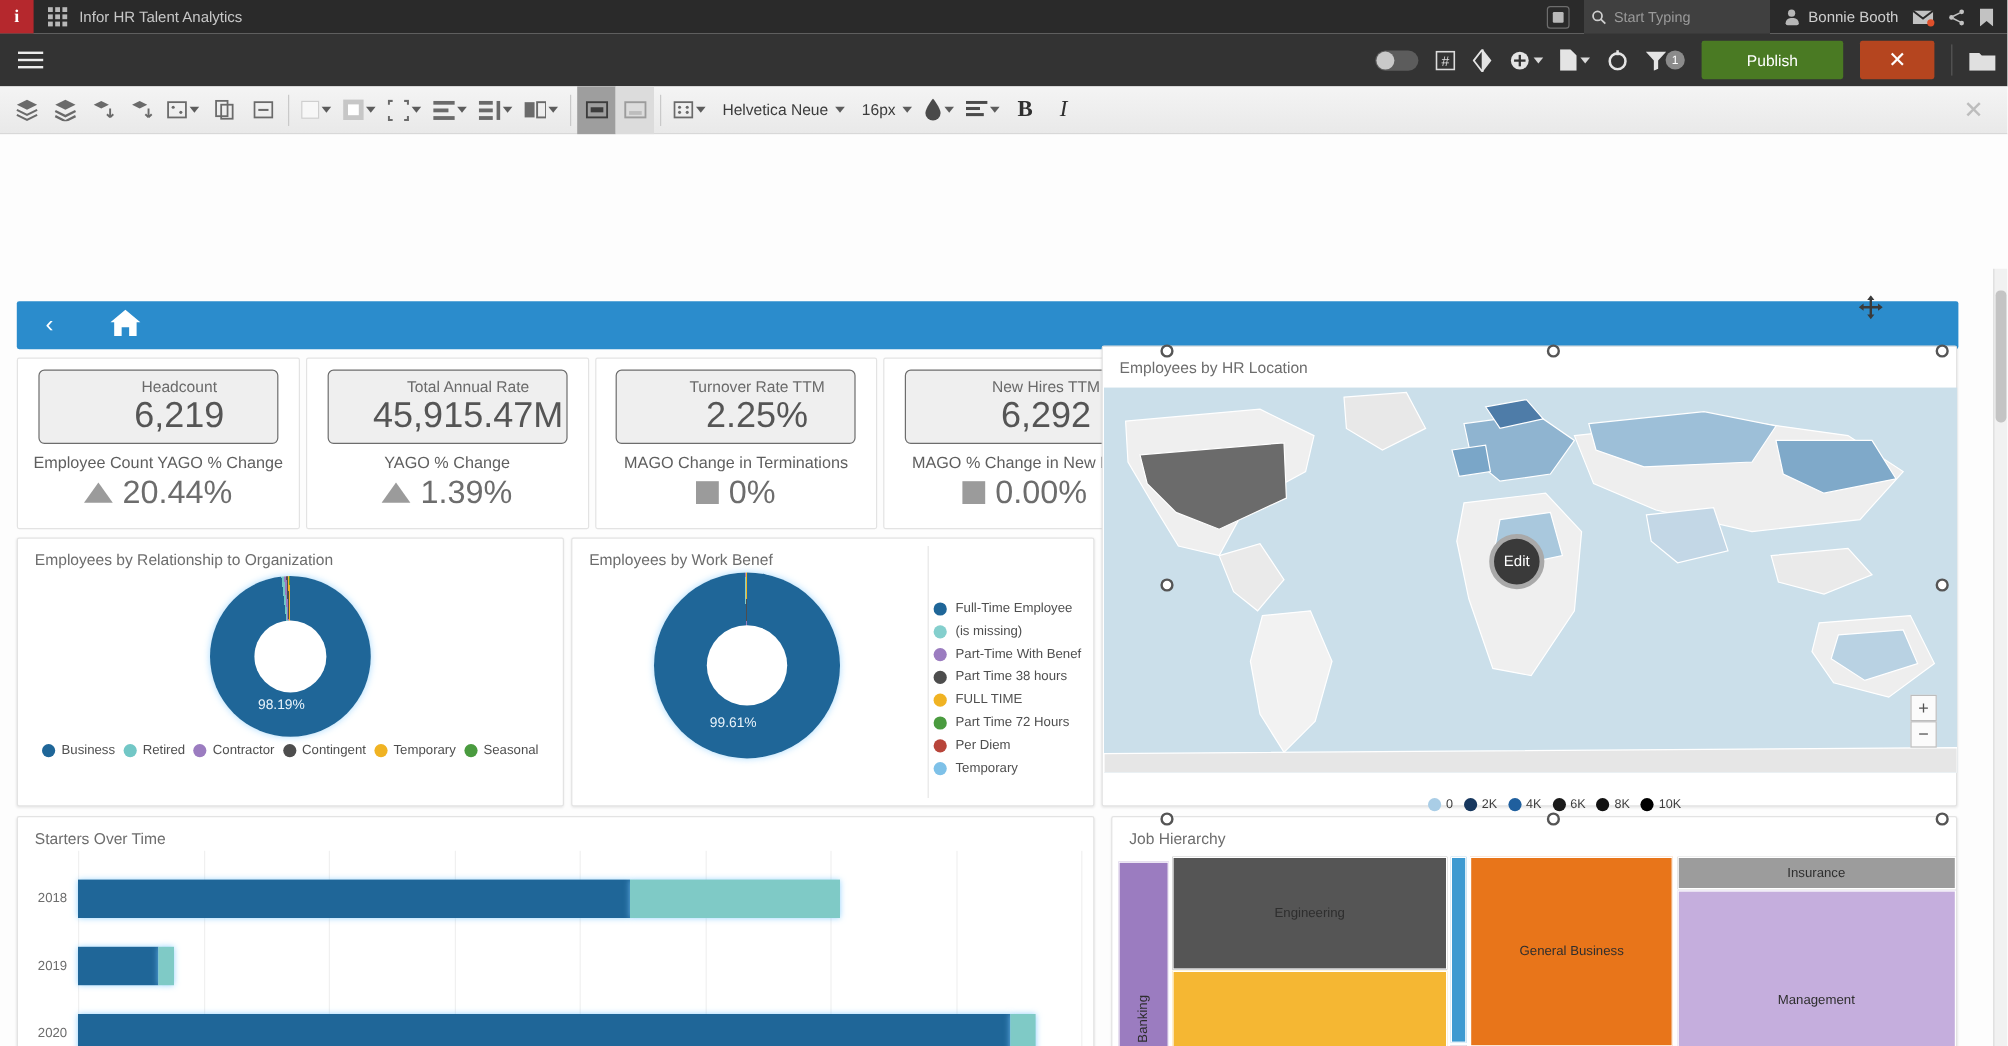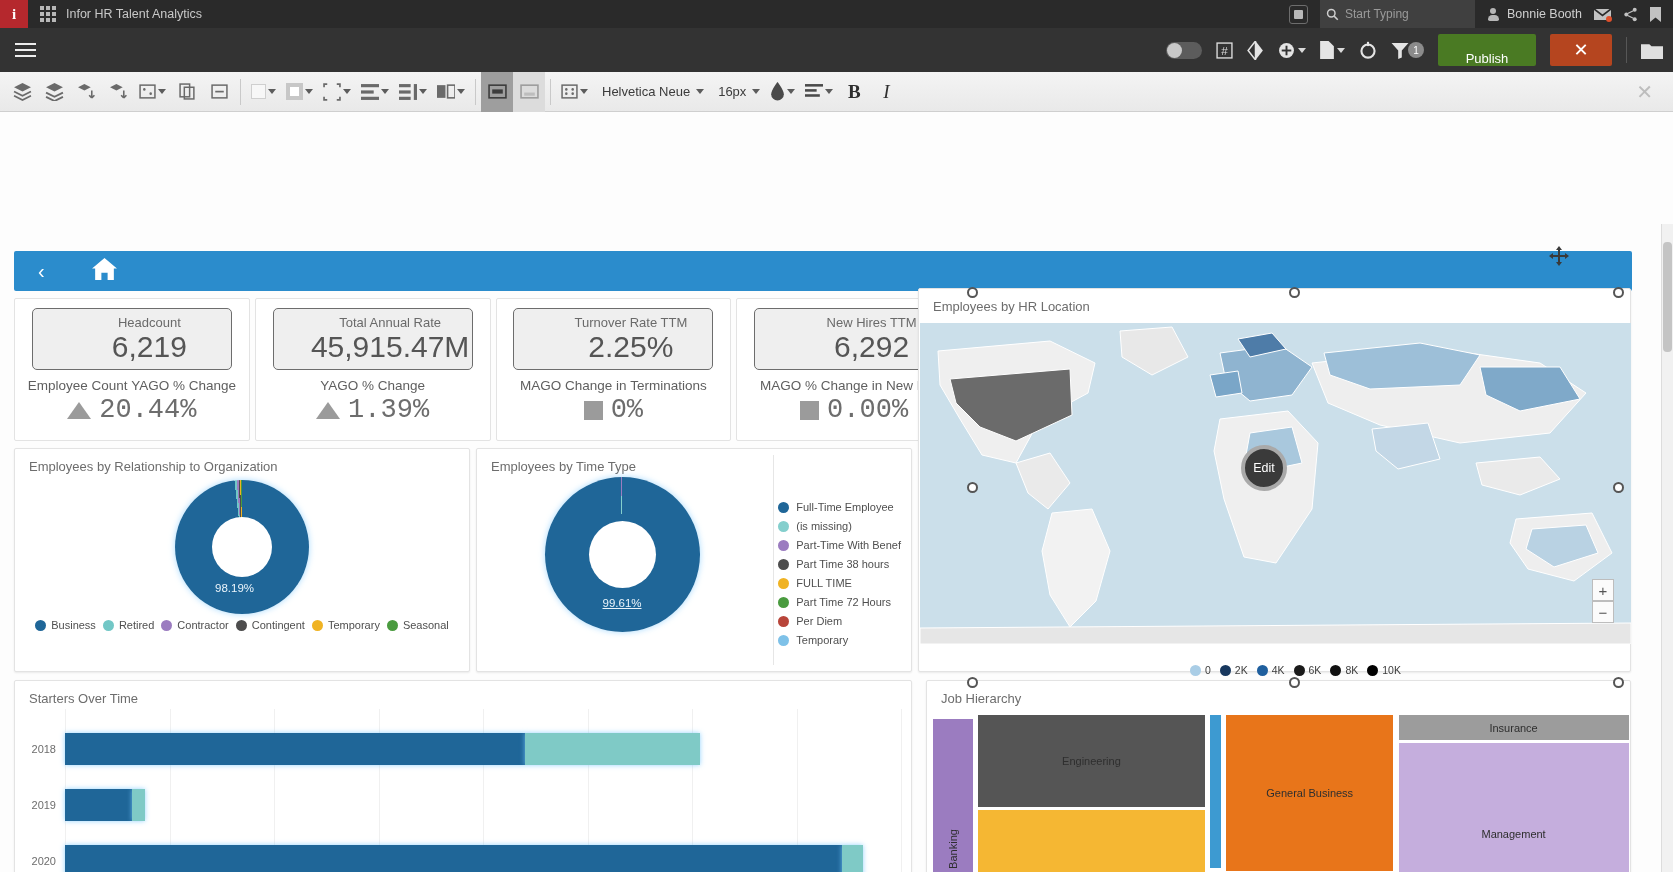--- a/index.html
+++ b/index.html
@@ -40,22 +40,22 @@
   .hamburger i { width:21px; height:2px; background:#ededed; display:block; }
   .tb2-right { margin-left:auto; display:flex; align-items:center; gap:14px; padding-right:10px; }
   .tgl { width:36px; height:17px; border-radius:9px; background:#5c5c5c; position:relative; }
   .tgl::after { content:""; position:absolute; left:1px; top:1px; width:15px; height:15px;
         border-radius:50%; background:#c9c9c9; }
   .tgl .tgl-ic { position:absolute; left:2px; top:2px; width:13px; height:13px; border-radius:50%;
         border:1.5px solid #555; }
   .ic-btn { color:#e6e6e6; display:flex; align-items:center; gap:3px; cursor:pointer; }
   .caret { width:0; height:0; border-left:4px solid transparent; border-right:4px solid transparent;
            border-top:5px solid #dadada; }
-  .publish-btn { background:#4a7a23; color:#fff; width:98px; height:32px; border-radius:2px;
-        display:flex; align-items:flex-end; justify-content:center; font-size:13px; }
+  .publish-btn { background:#4a7a23; color:#fff; width:118px; height:32px; border-radius:2px;
+        display:flex; align-items:center; justify-content:center; font-size:13px; }
   .close-btn { background:#b5451f; color:#fff; width:62px; height:32px; border-radius:2px;
         display:flex; align-items:center; justify-content:center; font-size:18px; }
   .sep-v { width:1px; height:26px; background:#575757; }
   .filter-badge { background:#8b8b8b; color:#fff; border-radius:50%; width:16px; height:16px;
         font-size:10px; display:flex; align-items:center; justify-content:center; margin-left:-4px; }
 
   
   .fmtbar { height:40px; background:linear-gradient(#f4f4f4,#e9e9e9); border-bottom:1px solid #cfcfcf;
             display:flex; align-items:center; gap:0px; padding:0 6px; position:relative; }
   .fb { height:40px; min-width:32px; padding:0 5px; display:flex; align-items:center;
@@ -84,21 +84,21 @@
   .kpi { flex:1; position:relative; border-right:1px solid #ececec; background:#fff;
          border:1px solid #e3e3e3; border-radius:2px; margin-right:5px; }
   .kpi:last-child{margin-right:0;}
   .kpi-box { margin:9px auto 0 auto; width:200px; height:62px; border:1px solid #6d6d6d;
              border-radius:5px; background:#efefef; display:flex; flex-direction:column;
              align-items:center; justify-content:center;padding-left:35px; }
   .kpi-label { font-size:13px; color:#6a6a6a; }
   .kpi-value { font-size:30px; color:#555; line-height:34px; white-space:nowrap; }
   .kpi-sub { text-align:center; font-size:13.5px; color:#5f5f5f; margin-top:8px; }
   .kpi-delta { display:flex; align-items:center; justify-content:center; gap:8px; margin-top:2px;
-               font-size:27px; color:#6d6d6d;font-family:Liberation Mono, monospace; }
+               font-size:27px; color:#6d6d6d; }
   .tri-up { width:0; height:0; border-left:12px solid transparent; border-right:12px solid transparent;
             border-bottom:17px solid #9b9b9b; }
   .sq-flat { width:19px; height:19px; background:#9b9b9b; }
 
   
   .donutP1 { left:14px; top:336px; width:456px; height:224px; }
   .donutP2 { left:476px; top:336px; width:436px; height:224px; }
   .donut-holder { position:relative; display:flex; align-items:center; justify-content:center; }
   .donut { position:relative; border-radius:50%; }
   .donut .hole { position:absolute; border-radius:50%; background:#fff; }
@@ -500,26 +500,26 @@
           <span>Temporary</span>
         </span>
         <span class="li">
           <span class="dot" style="background:#4a9b3f"></span>
           <span>Seasonal</span>
         </span>
       </div>
   </div>
 
   <div class="panel donutP2">
-    <div class="panel-title">Employees by Time Type</div>
+    <div class="panel-title">Employees by Work Benef</div>
     <div class="vline"></div>
     <div class="donut-holder" style="height:160px;width:290px;">
       <div class="donut" id="donut2" style="width: 155px; height: 155px; background: conic-gradient(rgb(31, 102, 152) 0deg, rgb(31, 102, 152) 358.596deg, rgb(132, 207, 205) 358.596deg, rgb(132, 207, 205) 359.028deg, rgb(155, 124, 192) 359.028deg, rgb(155, 124, 192) 359.352deg, rgb(77, 77, 77) 359.352deg, rgb(77, 77, 77) 359.568deg, rgb(240, 179, 35) 359.568deg, rgb(240, 179, 35) 359.748deg, rgb(74, 155, 63) 359.748deg, rgb(74, 155, 63) 359.856deg, rgb(184, 69, 58) 359.856deg, rgb(184, 69, 58) 359.928deg, rgb(126, 193, 232) 359.928deg, rgb(126, 193, 232) 360deg); box-shadow: rgba(120, 200, 255, 0.65) 0px 0px 6px;">
         <div class="hole" style="left:44px;top:44px;width:67px;height:67px;"></div>
-        <div class="donut-pct" style="left:58px;top:120px;text-decoration:underline;">99.61%</div>
+        <div class="donut-pct" style="left:47px;top:120px;">99.61%</div>
       </div>
     </div>
     <div class="legend-col" id="legend2">
         <span class="li">
           <span class="dot" style="background:#1f6698"></span>
           <span>Full-Time Employee</span>
         </span>
         <span class="li">
           <span class="dot" style="background:#84cfcd"></span>
           <span>(is missing)</span>

